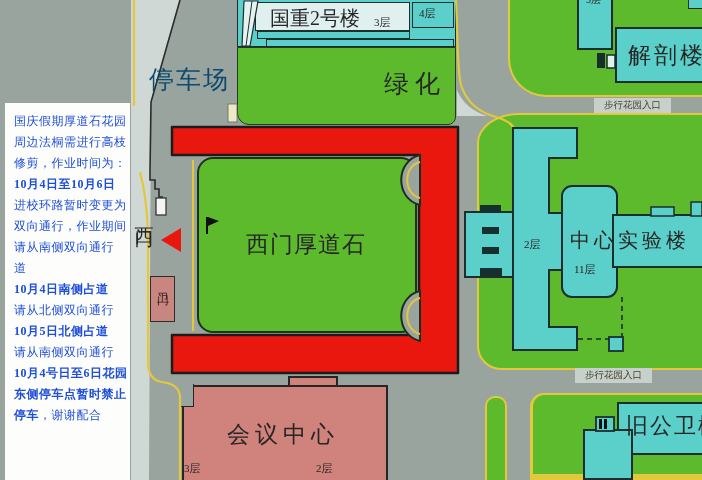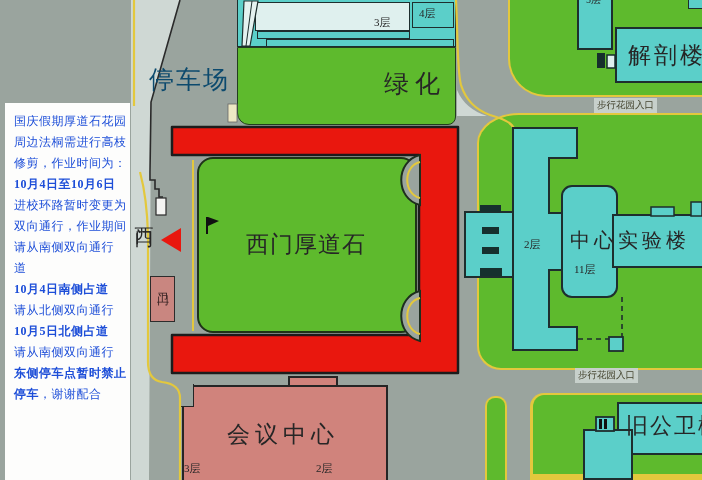--- a/index.html
+++ b/index.html
@@ -8,21 +8,21 @@
   .abs{position:absolute;}
   
   .sidewalk{background:#cfd8d4;}
   .green{background:#5eba2d;}
   .cyan{background:#5bcfc9;border:2px solid #1e2e2e;box-sizing:border-box;}
   .cyan-thin{background:#5bcfc9;border:1.5px solid #1e2e2e;box-sizing:border-box;}
   .pink{background:#d0837c;border:2px solid #252525;box-sizing:border-box;}
   
   .lbl{position:absolute;color:#262626;white-space:nowrap;z-index:8;}
   .vert{writing-mode:vertical-rl;text-orientation:upright;}
-  .roadtag{background:#c7d0cb;color:#43432e;font-size:9.5px;padding:1px 3px;z-index:8;}
+  .roadtag{background:#c7d0cb;color:#43432e;font-size:9.5px;padding:1px 10px;z-index:8;}
   
   #sidebar{position:absolute;left:5px;top:103px;width:125px;height:377px;background:#fdfdfc;
     z-index:9;box-sizing:border-box;padding:8px 5px 6px 9px;}
   .sb-line{font-size:12px;line-height:21px;color:#1d4ed8;letter-spacing:0.5px;white-space:nowrap;}
   .sb-line .b{font-weight:bold;}
   svg{position:absolute;left:0;top:0;z-index:5;pointer-events:none;}
   .z1{z-index:1}.z2{z-index:2}.z3{z-index:3}
 </style>
 </head>
 <body>
@@ -113,20 +113,21 @@
     <rect x="596" y="417" width="18" height="14" fill="#5bcfc9" stroke="#1e2e2e" stroke-width="1.8"></rect>
     <rect x="599" y="419" width="3" height="10" fill="#111"></rect>
     <rect x="604" y="419" width="3" height="10" fill="#111"></rect>
 
     <polygon points="244,1 258,1 250,46 242,46" fill="#e4f2f0" stroke="#1e2e2e" stroke-width="1.2"></polygon>
     <line x1="252" y1="1" x2="246" y2="46" stroke="#1e2e2e" stroke-width="1"></line>
   </svg>
 
   <div class="lbl" style="left:149px;top:63px;font-size:25px;letter-spacing:2px;color:#0c4a6e;">停车场</div>
 
+  <div class="lbl" style="left:270px;top:5px;font-size:20px;">国重2号楼</div>
   <div class="lbl" style="left:374px;top:15px;font-size:11px;">3层</div>
   <div class="lbl" style="left:419px;top:6px;font-size:11px;">4层</div>
 
   <div class="lbl" style="left:336px;top:67px;font-size:25px;letter-spacing:6px;margin-left:48px;">绿化</div>
 
   <div class="lbl" style="left:628px;top:40px;font-size:23px;letter-spacing:3px;">解剖楼</div>
   <div class="lbl" style="left:586px;top:-7px;font-size:10px;">5层</div>
 
   <div class="lbl vert" style="left:133px;top:212px;font-size:19px;line-height:22px;">西门</div>
   <div class="lbl vert" style="left:156px;top:283px;font-size:12px;line-height:13px;color:#3a2525;">门卫</div>
@@ -153,18 +154,19 @@
         <div class="sb-line"><span>修剪，作业时间为：</span></div>
         <div class="sb-line"><span class="b">10月4日至10月6日</span></div>
         <div class="sb-line"><span>进校环路暂时变更为</span></div>
         <div class="sb-line"><span>双向通行，作业期间</span></div>
         <div class="sb-line"><span>请从南侧双向通行</span></div>
         <div class="sb-line"><span>道</span></div>
         <div class="sb-line"><span class="b">10月4日南侧占道</span></div>
         <div class="sb-line"><span>请从北侧双向通行</span></div>
         <div class="sb-line"><span class="b">10月5日北侧占道</span></div>
         <div class="sb-line"><span>请从南侧双向通行</span></div>
+        <div class="sb-line"><span class="b">10月4号日至6日花园</span></div>
         <div class="sb-line"><span class="b">东侧停车点暂时禁止</span></div>
         <div class="sb-line"><span class="b">停车</span><span>，谢谢配合</span></div>
       </div>
   </div>
 
 </div>
 
 </body></html>

